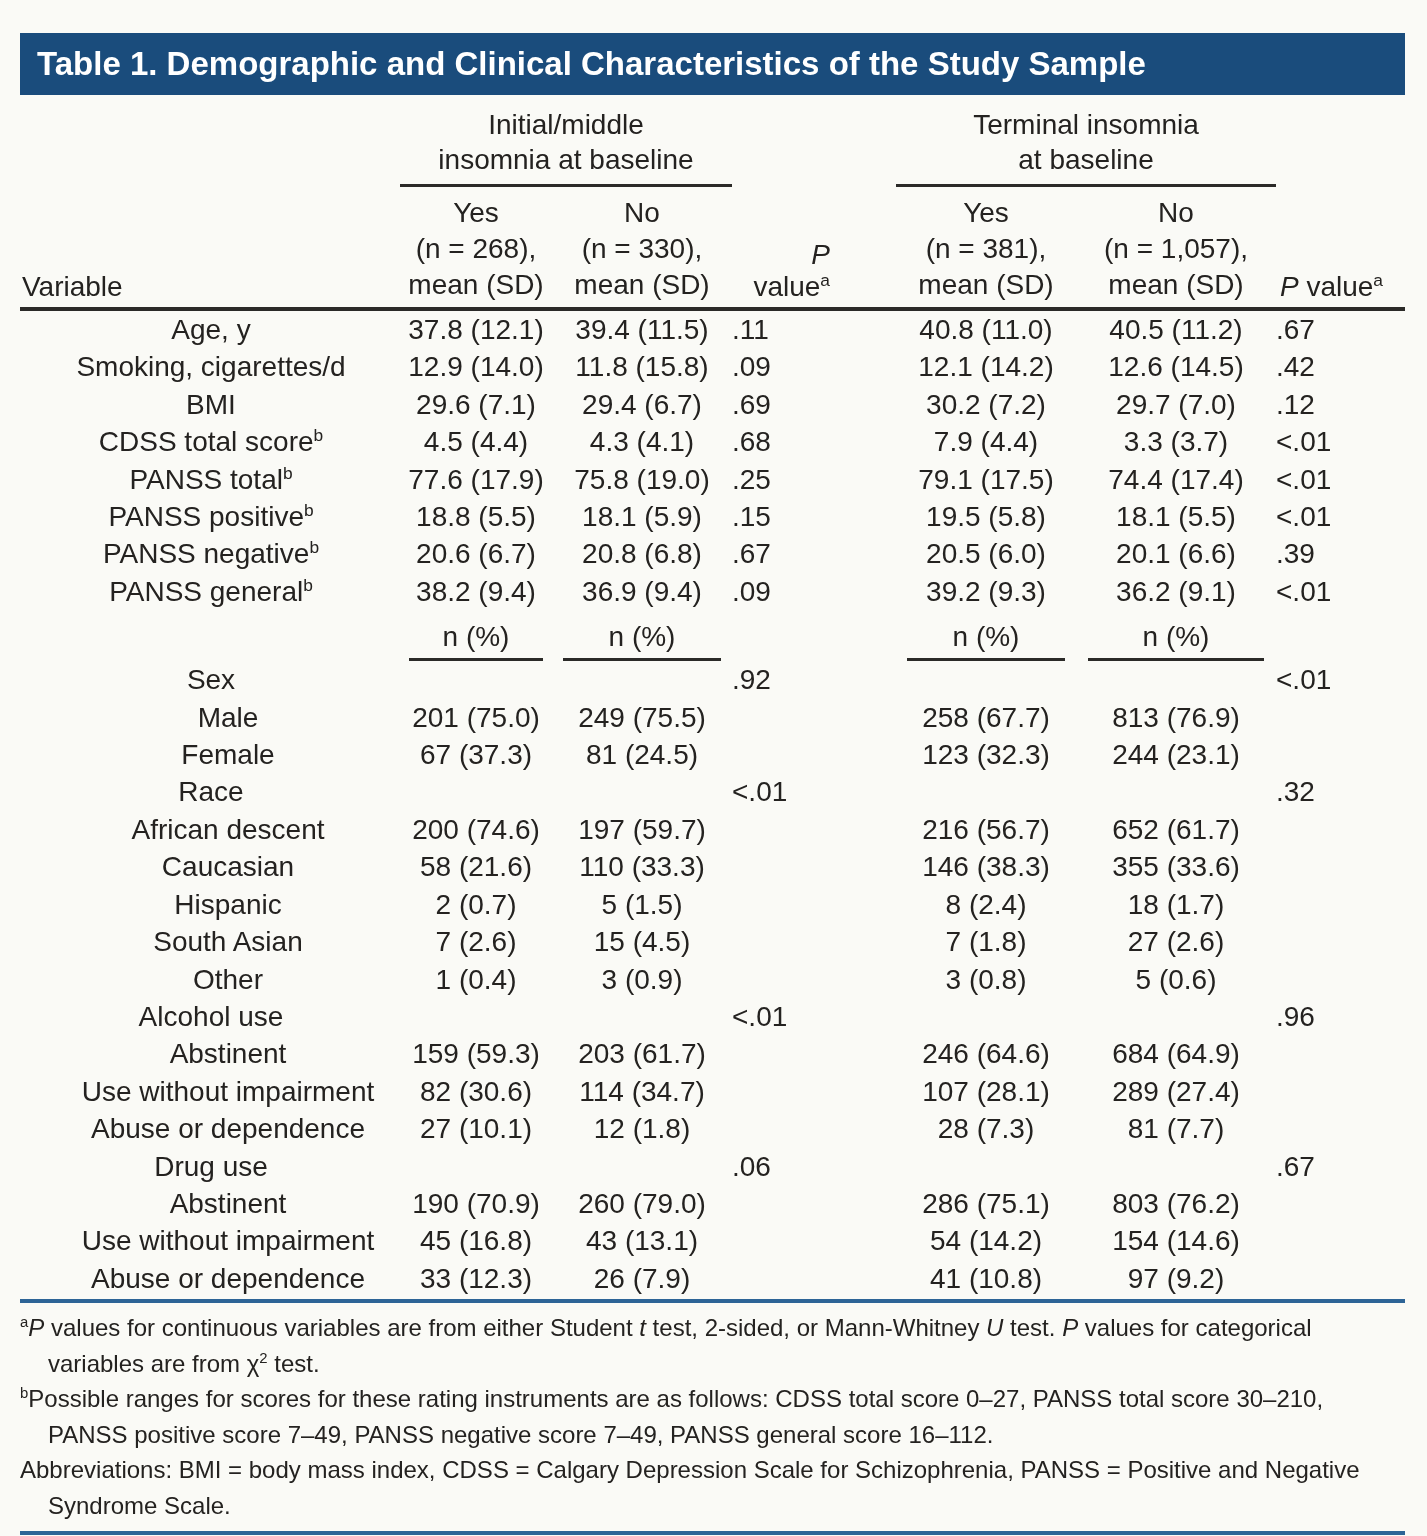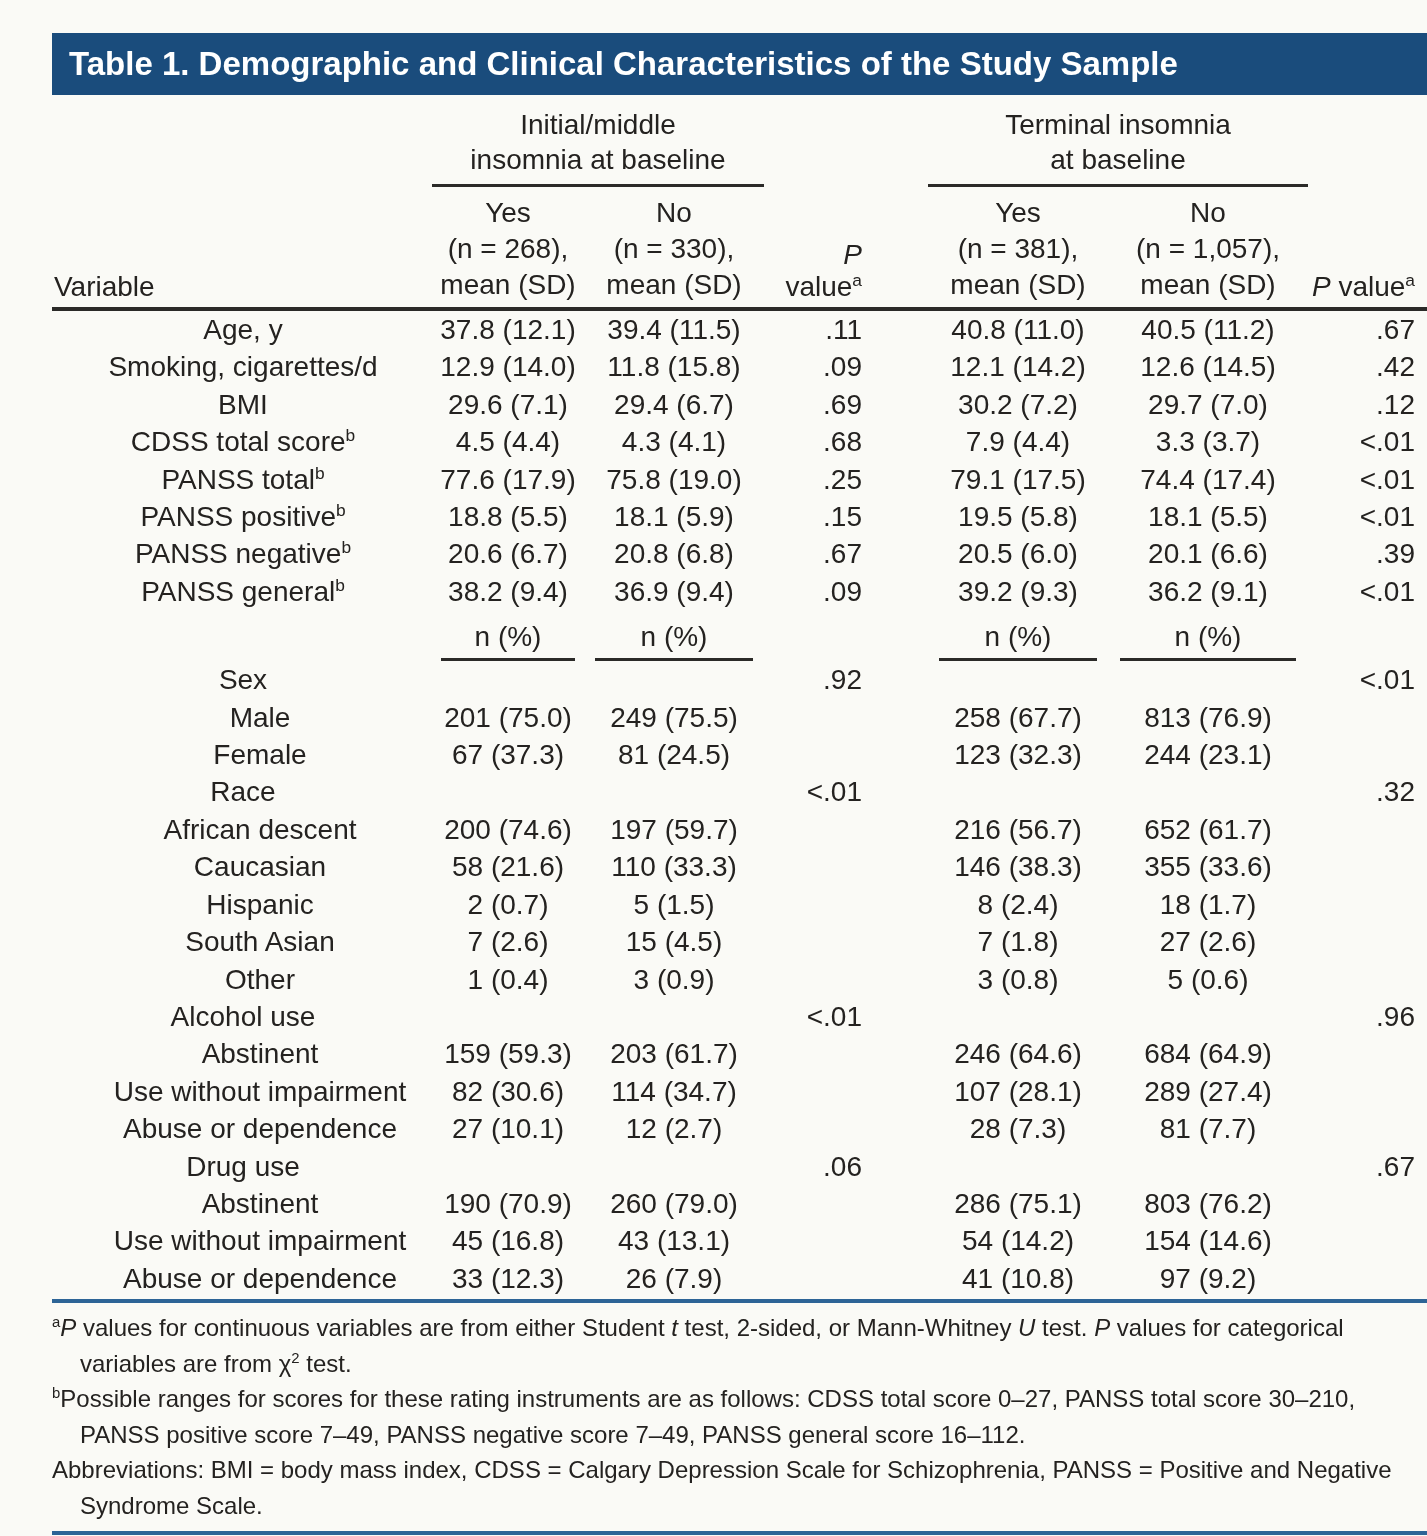--- a/index.html
+++ b/index.html
@@ -3,39 +3,39 @@
 <meta charset="utf-8">
 <style>
   :root{
     --paper:#fafaf6; --ink:#242220; --navy:#1a4c7c; --rule-dark:#2b2a28; --rule-blue:#2d6496;
   }
   html,body{margin:0;padding:0;}
   body{
     width:1427px;height:1536px;background:var(--paper);color:var(--ink);
     font-family:"Liberation Sans", sans-serif; overflow:hidden;
   }
-  .wrap{padding:33px 20px 0 20px;margin-left:32px;}
+  .wrap{padding:33px 20px 0 20px;}
   .titlebar{width:1385px;height:62px;background:var(--navy);display:flex;align-items:center;}
   .titlebar h1{color:#ffffff;font-size:33px;font-weight:700;margin:0;padding-left:17px;white-space:nowrap;}
   table{border-collapse:collapse;table-layout:fixed;width:1385px;margin-top:12px;}
   th,td{padding:0;font-weight:normal;font-size:28px;}
   
   .grp{text-align:center;line-height:35px;vertical-align:bottom;border-bottom:3px solid var(--rule-dark);padding-bottom:7px;}
   tr.subrow th, tr.subrow td{border-bottom:4px solid var(--rule-dark);}
   .sub{text-align:center;line-height:36px;vertical-align:bottom;padding-top:8px;padding-bottom:4px;}
   .varh{vertical-align:bottom;text-align:left;padding-left:2px;padding-bottom:4px;}
   .pvh{vertical-align:bottom;text-align:right;padding-bottom:4px;}
   .pvh.p1{padding-right:6px;}
   .pvh.p2{padding-right:22px;}
   
   tbody td{line-height:37.4px;vertical-align:bottom;}
   td.lbl{text-align:center;padding-left:2px;white-space:nowrap;}
   td.lbl.ind{padding-left:36px;}
   td.num{text-align:center;}
-  td.pv{text-align:right;}
+  td.pv{}
   td.pv.p1{padding-right:6px;}
   td.pv.p2{padding-right:22px;}
   tr.npctrow td{padding-top:9px;vertical-align:bottom;}
   tr.npctrow .npct{margin:0 auto;width:88%;border-bottom:3px solid var(--rule-dark);text-align:center;line-height:35px;padding-bottom:4px;}
   sup{font-size:62%;vertical-align:super;line-height:0;}
   i{font-style:italic;}
   .bluerule{height:4px;background:var(--rule-blue);width:1385px;}
   .bluerule.top{margin-top:2px;}
   .footnotes{width:1385px;margin:7px 0 8px 0;}
   .fn{margin:0;font-size:24px;line-height:35.5px;padding-left:28px;text-indent:-28px;}
@@ -316,21 +316,21 @@
           <td class="num">114 (34.7)</td>
           <td class="pv p1"></td>
           <td></td>
           <td class="num">107 (28.1)</td>
           <td class="num">289 (27.4)</td>
           <td class="pv p2"></td>
         </tr>
         <tr>
           <td class="lbl ind"><span>Abuse or dependence</span></td>
           <td class="num">27 (10.1)</td>
-          <td class="num">12 (2.7)</td>
+          <td class="num">12 (1.8)</td>
           <td class="pv p1"></td>
           <td></td>
           <td class="num">28 (7.3)</td>
           <td class="num">81 (7.7)</td>
           <td class="pv p2"></td>
         </tr>
         <tr>
           <td class="lbl"><span>Drug use</span></td>
           <td class="num"></td>
           <td class="num"></td>

